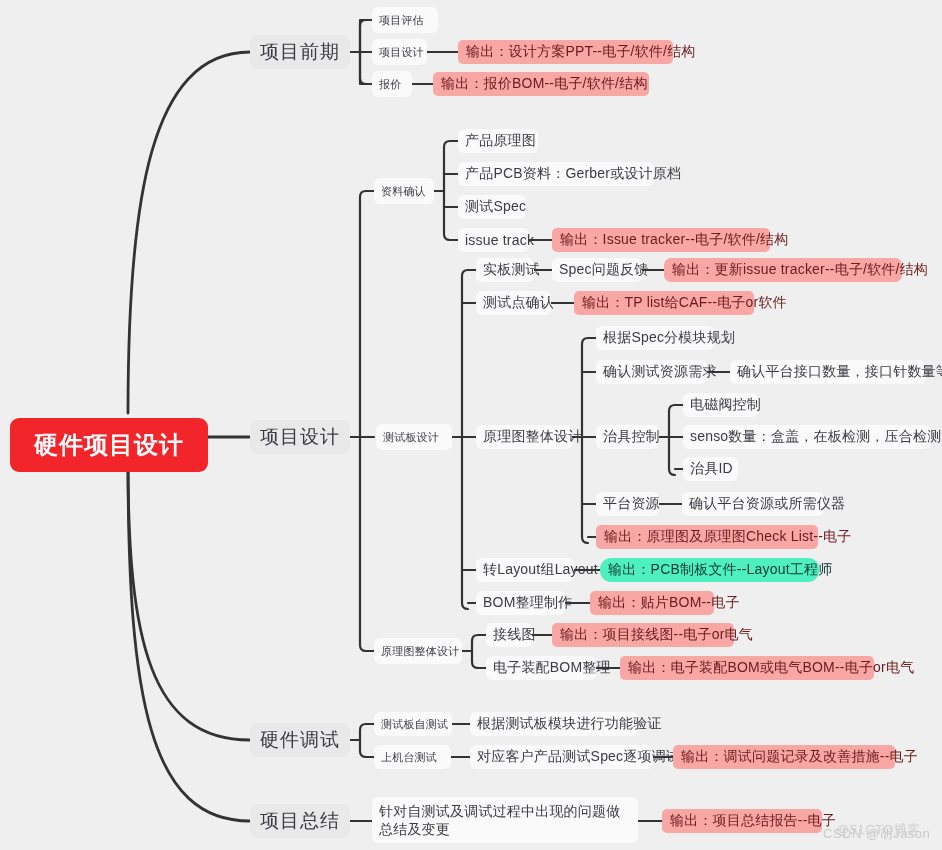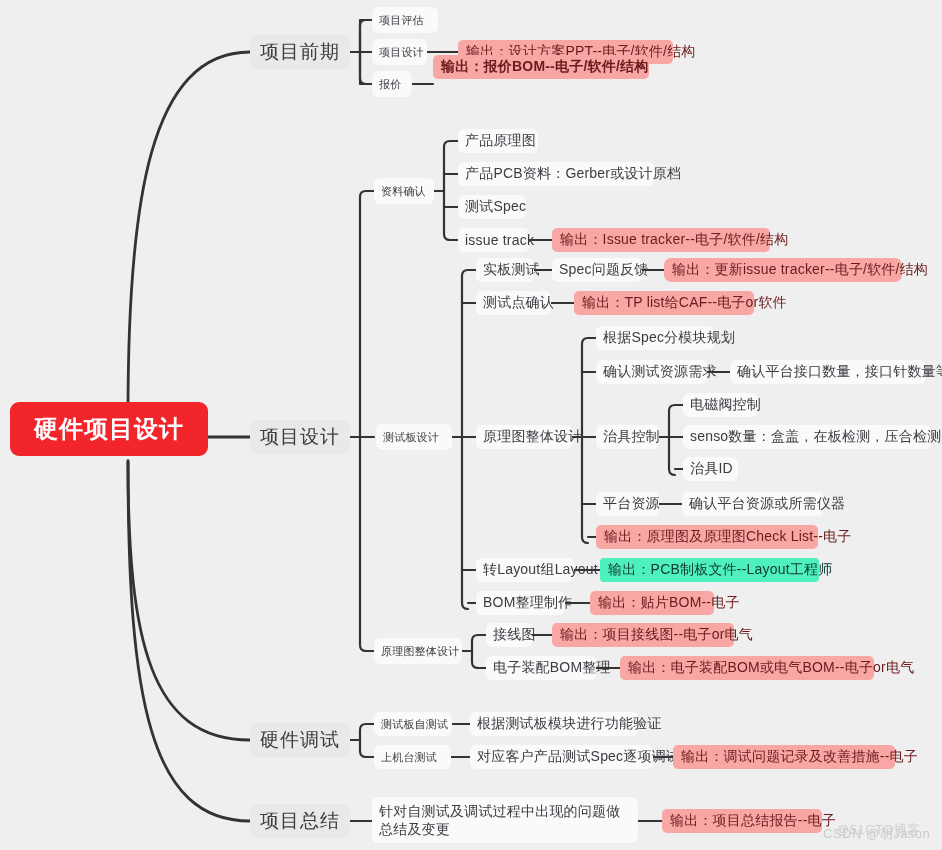--- a/index.html
+++ b/index.html
@@ -54,21 +54,21 @@
     background: #f9a7a5;
     color: #6b1b1b;
     font-size: 14px;
     border-radius: 5px;
     padding: 0 8px;
   }
   .node.out-green {
     background: #4ef0c0;
     color: #113a31;
     font-size: 14px;
-    border-radius: 4px;
+    border-radius: 11px;
     padding: 0 8px;
   }
   .node.wrap {
     white-space: normal;
     line-height: 18px;
     align-items: center;
     font-size: 14px;
   }
   .watermark {
     position: absolute;
@@ -172,21 +172,21 @@
       <path d="M366,757 L374,757"></path>
       <path d="M452,724 L470,724"></path>
       <path d="M451,757 L470,757"></path>
       <path d="M653,757 L673,757"></path>
 
       <path d="M350,821 L372,821"></path>
       <path d="M638,821 L662,821"></path>
     </g>
   </svg>
 
-  <div class="node root" style="left:10px; top:402px; width:198px; height:54px;">
+  <div class="node root" style="left:10px; top:418px; width:198px; height:54px;">
     <span>硬件项目设计</span>
   </div>
 
   <div class="node lvl1" style="left:250px; top:35px; width:100px; height:34px;">
     <span>项目前期</span>
   </div>
   <div class="node lvl1" style="left:250px; top:420px; width:100px; height:34px;">
     <span>项目设计</span>
   </div>
   <div class="node lvl1" style="left:250px; top:723px; width:100px; height:34px;">
@@ -201,21 +201,21 @@
   </div>
   <div class="node lvl2" style="left:372px; top:39px; width:55px; height:26px;">
     <span>项目设计</span>
   </div>
   <div class="node out" style="left:458px; top:40px; width:215px; height:24px;">
     <span>输出：设计方案PPT--电子/软件/结构</span>
   </div>
   <div class="node lvl2" style="left:372px; top:71px; width:40px; height:26px;">
     <span>报价</span>
   </div>
-  <div class="node out" style="left:433px; top:55px; width:216px; height:24px;font-weight:bold;">
+  <div class="node out" style="left:433px; top:72px; width:216px; height:24px;">
     <span>输出：报价BOM--电子/软件/结构</span>
   </div>
 
   <div class="node lvl2" style="left:374px; top:178px; width:60px; height:26px;">
     <span>资料确认</span>
   </div>
   <div class="node lvl3" style="left:458px; top:129px; width:80px; height:24px;">
     <span>产品原理图</span>
   </div>
   <div class="node lvl3" style="left:458px; top:162px; width:196px; height:24px;">

